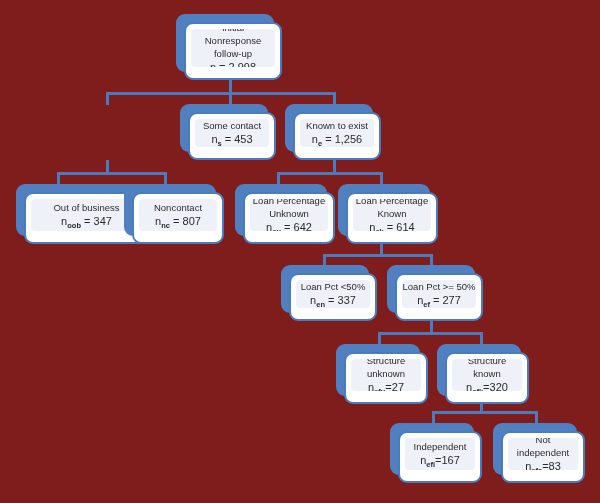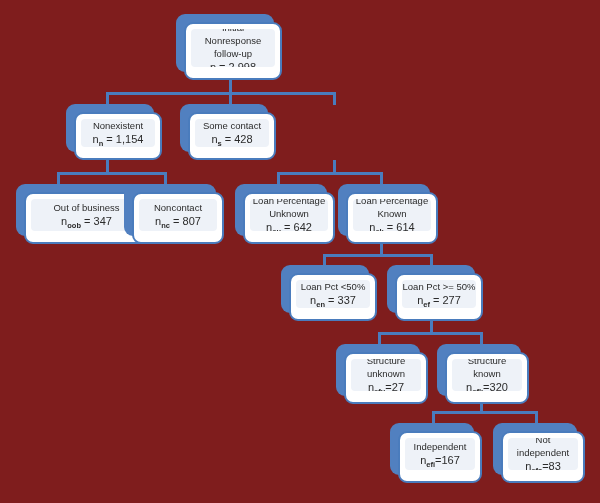--- a/index.html
+++ b/index.html
@@ -123,40 +123,40 @@
     <div class="card">
       <div class="panel">
         <span class="line">Initial</span>
         <span class="line">Nonresponse</span>
         <span class="line">follow-up</span>
         <span class="line stat"><span>n</span><sub></sub><span> = </span><span>2,998</span></span>
       </div>
     </div>
   </div>
 
-  <div class="node" style="left:66px; top:104px; width:88px; height:48px;">
-    <div class="shadow"></div>
-    <div class="card">
-      <div class="panel">
-        <span class="line">Nonexistent</span>
-        <span class="line stat"><span>n</span><sub>n</sub><span> = </span><span>1,154</span></span>
-      </div>
-    </div>
-  </div>
 
   <div class="node" style="left:180px; top:104px; width:88px; height:48px;">
     <div class="shadow"></div>
     <div class="card">
       <div class="panel">
         <span class="line">Some contact</span>
-        <span class="line stat"><span>n</span><sub>s</sub><span> = </span><span>428</span></span>
-      </div>
-    </div>
-  </div>
-
+        <span class="line stat"><span>n</span><sub>s</sub><span> = </span><span>453</span></span>
+      </div>
+    </div>
+  </div>
+
+  <div class="node" style="left:285px; top:104px; width:88px; height:48px;">
+    <div class="shadow"></div>
+    <div class="card">
+      <div class="panel">
+        <span class="line">Known to exist</span>
+        <span class="line stat"><span>n</span><sub>e</sub><span> = </span><span>1,256</span></span>
+      </div>
+    </div>
+  </div>
 
   <div class="node" style="left:16px; top:184px; width:92px; height:52px;padding-left:33px;">
     <div class="shadow"></div>
     <div class="card">
       <div class="panel">
         <span class="line">Out of business</span>
         <span class="line stat"><span>n</span><sub>oob</sub><span> = </span><span>347</span></span>
       </div>
     </div>
   </div>

